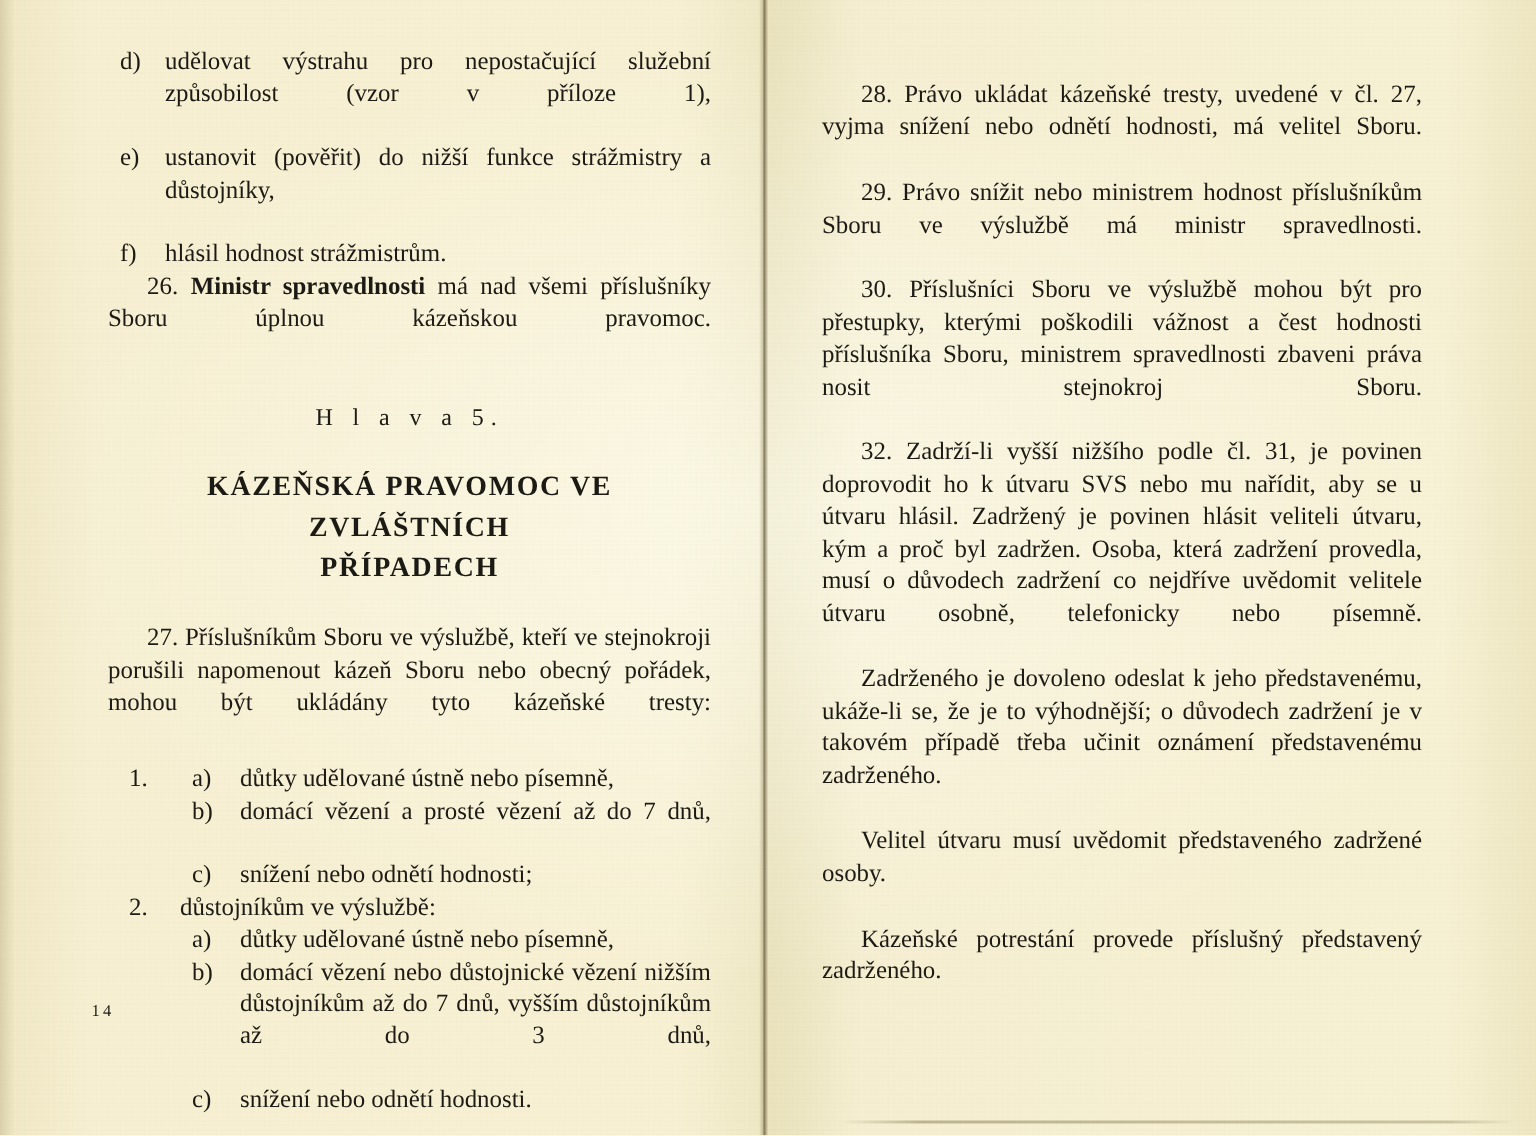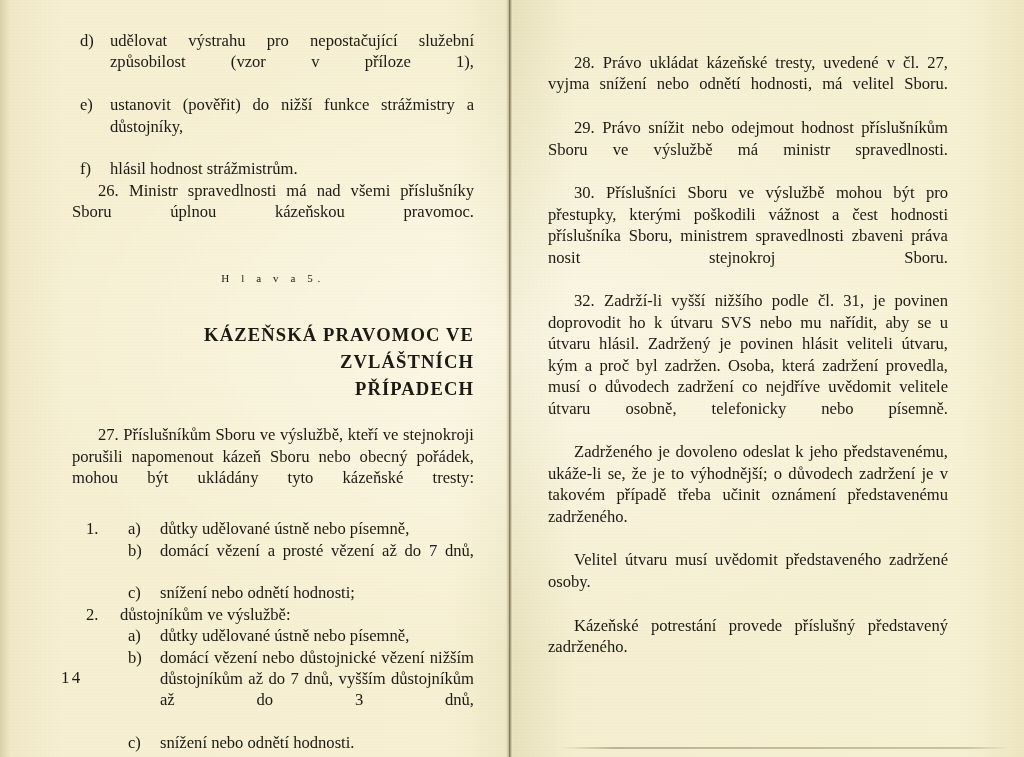--- a/index.html
+++ b/index.html
@@ -96,21 +96,21 @@
     text-indent: 26px;
     margin-bottom: 1px;
   }
   
   .para::after {
     content: "";
     display: inline-block;
     width: 100%;
   }
 
-  .bold { font-weight: normal; }
+  .bold { font-weight: bold; }
 
   
   .abc-list {
     list-style: none;
     margin: 0;
     padding: 0;
   }
   .abc-item {
     position: relative;
     padding-left: 38px;
@@ -127,31 +127,31 @@
   .abc-item .body::after {
     content: "";
     display: inline-block;
     width: 100%;
   }
   .abc-item .body.nojust::after { content: none; }
 
   
   .chap-label {
     text-align: center;
-    font-size: 11px;
+    font-size: 16px;
     letter-spacing: 4.6px;
     margin: 24px 0 0 0;
     text-indent: 0;
   }
   .chap-title {
-    text-align: right;
+    text-align: center;
     font-size: 18.6px;
     letter-spacing: 1.1px;
     line-height: 27px;
-    margin: 32px 0 0 0;
+    margin: 22px 0 0 0;
     text-indent: 0;
   }
   .chap-title .l2 { display: block; }
 
   .after-head { margin-top: 22px; }
 
   
   .num-list {
     list-style: none;
     margin: 8px 0 0 0;
@@ -181,21 +181,21 @@
   }
   .sub-item .body { text-align: justify; }
   .sub-item .body.just::after {
     content: "";
     display: inline-block;
     width: 100%;
   }
 
   .folio {
     position: absolute;
-    font-size: 17px;
+    font-size: 11px;
     letter-spacing: 2.2px;
     z-index: 4;
   }
   .folio-left  { left: 61px;  top: 668px; }
 
   .spk { letter-spacing: .2px; }
 </style>
 </head>
 <body>
 
@@ -277,21 +277,21 @@
     </div>
 
     <div class="folio folio-left">14</div>
   </section>
 
   <section class="page page-right">
     <div class="column col-right">
 
       <p class="para"><span>28.</span>&nbsp;<span>Právo ukládat kázeňské tresty, uvedené v čl. 27, vyjma snížení nebo odnětí hodnosti, má velitel Sboru.</span></p>
 
-      <p class="para"><span>29.</span>&nbsp;<span>Právo snížit nebo odejmout hodnost příslušníkům Sboru ve výslužbě má ministr spravedlnosti.</span></p>
+      <p class="para"><span>29.</span>&nbsp;<span>Právo snížit nebo ministrem hodnost příslušníkům Sboru ve výslužbě má ministr spravedlnosti.</span></p>
 
       <p class="para"><span>30.</span>&nbsp;<span>Příslušníci Sboru ve výslužbě mohou být pro přestupky, kterými poškodili vážnost a čest hodnosti příslušníka Sboru, ministrem spravedlnosti zbaveni práva nosit stejnokroj Sboru.</span></p>
 
 
       <p class="para"><span>32.</span>&nbsp;<span>Zadrží-li vyšší nižšího podle čl. 31, je povinen doprovodit ho k útvaru SVS nebo mu nařídit, aby se u útvaru hlásil. Zadržený je povinen hlásit veliteli útvaru, kým a proč byl zadržen. Osoba, která zadržení provedla, musí o důvodech zadržení co nejdříve uvědomit velitele útvaru osobně, telefonicky nebo písemně.</span></p>
 
       <p class="para">Zadrženého je dovoleno odeslat k jeho představenému, ukáže-li se, že je to výhodnější; o důvodech zadržení je v takovém případě třeba učinit oznámení představenému zadrženého.</p>
 
       <p class="para">Velitel útvaru musí uvědomit představeného zadržené osoby.</p>
 

